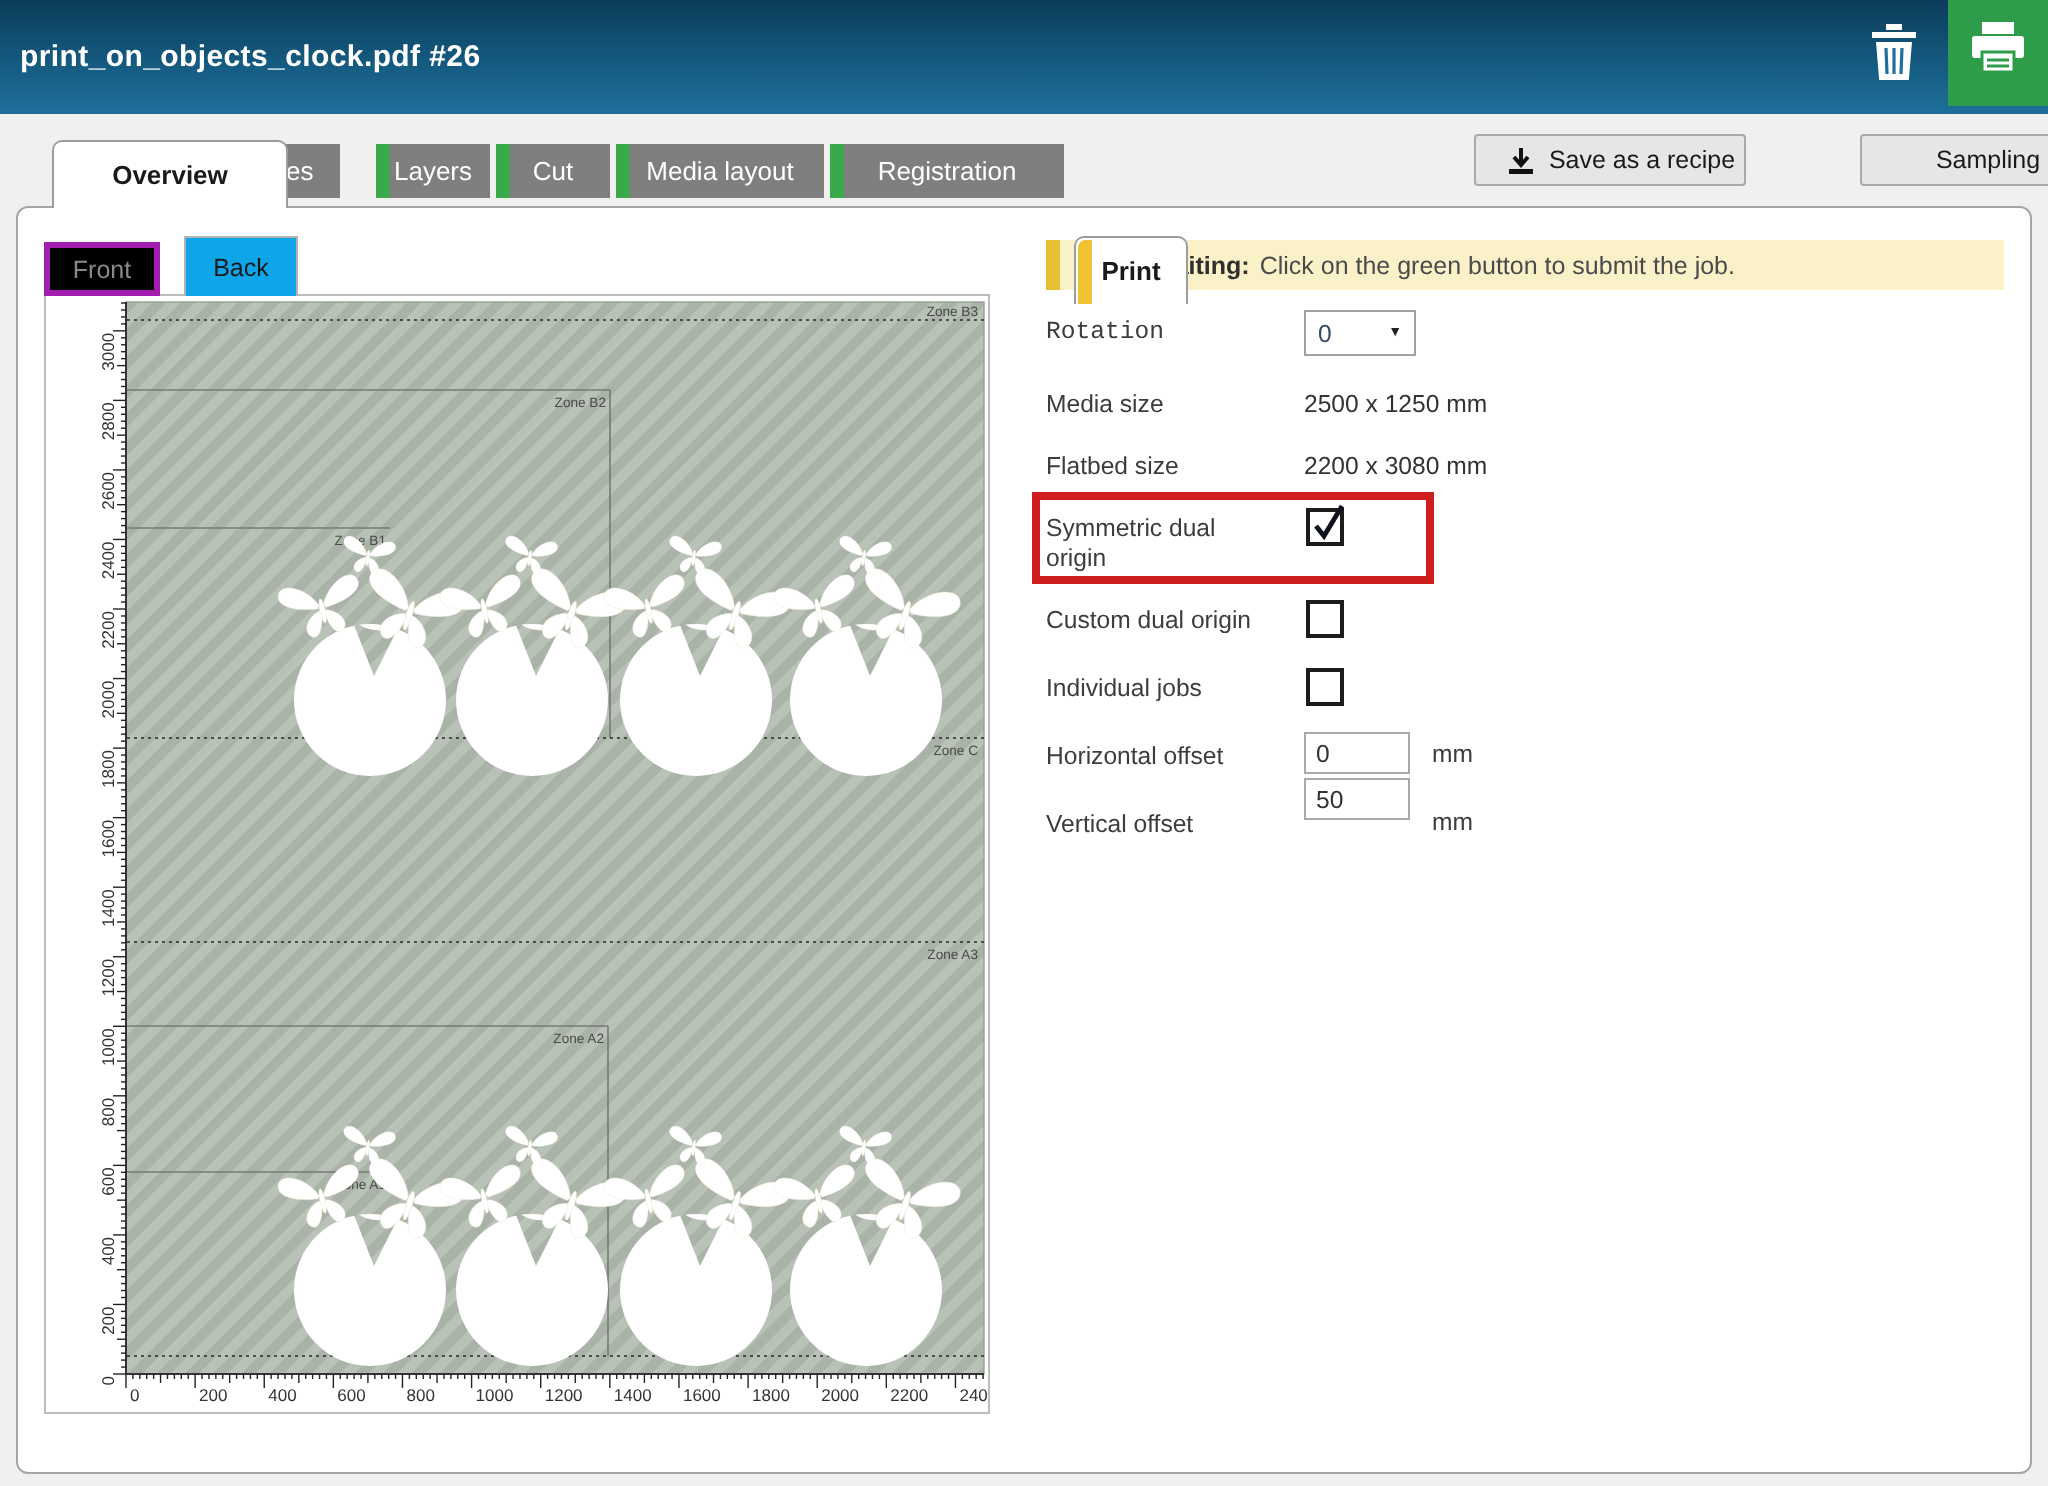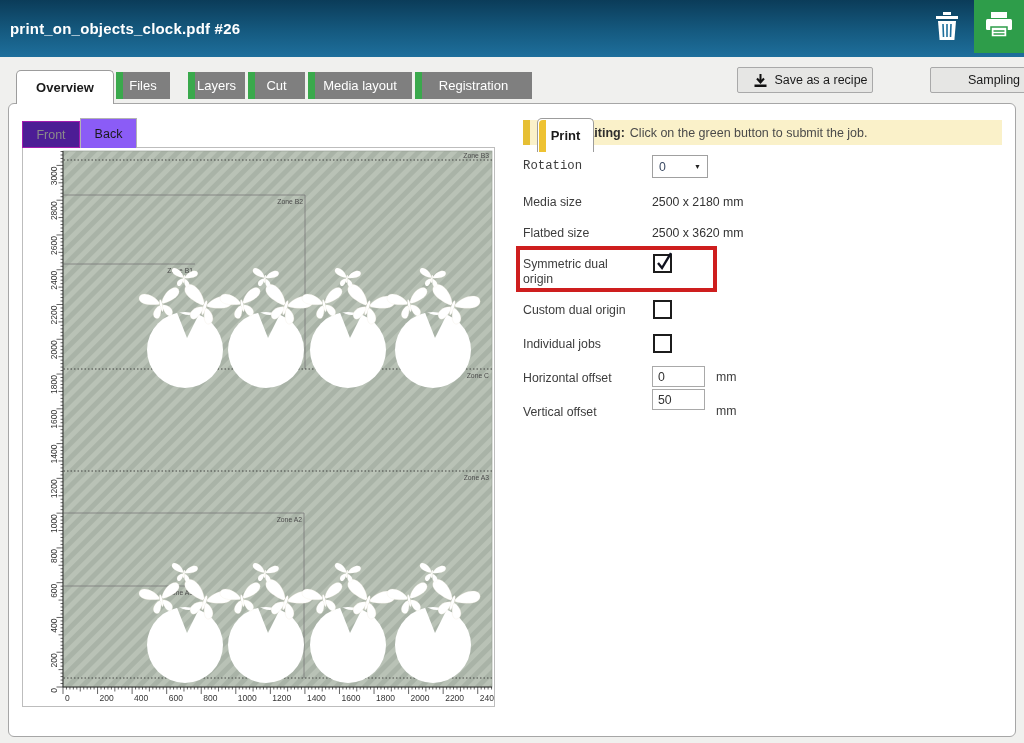--- a/index.html
+++ b/index.html
@@ -31,22 +31,22 @@
     background:#e6e6e4; border:1px solid #a9a9a9; border-radius:2px;
     font-size:12.5px; color:#1a1a1a; cursor:pointer; height:26px; }
 
   
   .panel { left:8px; top:103px; width:1008px; height:634px; background:#fff;
     border:1px solid #a6a6a6; border-radius:6px; z-index:1; }
 
   
   .vtab { position:absolute; display:flex; align-items:center; justify-content:center;
     font-size:12.5px; cursor:pointer; z-index:4; }
-  .vtab-inactive { background:#4c1d95; border:1px solid #a21caf; color:#8a8a8a; }
-  .vtab-active { background:#8b5cf6; border:1px solid #b3b3b3; border-bottom:none; color:#1a1a1a; z-index:5; }
+  .vtab-inactive { background:#000000; border:3px solid #a21caf; color:#8a8a8a; }
+  .vtab-active { background:#0ea5e9; border:1px solid #b3b3b3; border-bottom:none; color:#1a1a1a; z-index:5;margin-left:12px; }
 
   .preview-box { left:22px; top:147px; width:473px; height:560px;
     border:1px solid #bdbdbd; background:#fff; z-index:2; }
 
   
   .banner { left:523px; top:120px; width:479px; height:25px; background:#faf1c9;
     border-left:7px solid #e6bf33; display:flex; align-items:center;
     padding-left:24px; font-size:12.5px; color:#4a4a4a; z-index:3; }
   .banner b { color:#2e2e2e; margin-right:5px;margin-left:22px; }
 
@@ -98,21 +98,21 @@
       <rect x="7" y="1" width="16" height="6" fill="#fff"></rect>
       <rect x="2" y="8" width="26" height="11" rx="1.5" fill="#fff"></rect>
       <rect x="7" y="16" width="16" height="10" fill="#fff" stroke="#2e9d4a" stroke-width="1.5"></rect>
       <line x1="9.5" y1="20" x2="20.5" y2="20" stroke="#2e9d4a" stroke-width="1.5"></line>
       <line x1="9.5" y1="23" x2="20.5" y2="23" stroke="#2e9d4a" stroke-width="1.5"></line>
     </svg>
   </span>
 </div>
 
 <div id="main-tabs">
-    <div class="tab tab-active" style="left: 16px; width: 98px;">
+    <div class="tab tab-active" style="left: 26px; width: 118px;">
       <span>Overview</span>
     </div>
     <div class="tab tab-gray" style="left: 116px; width: 54px;">
       <span class="tab-stripe stripe-green"></span>
       <span>Files</span>
     </div>
     <div class="tab tab-gray" style="left: 188px; width: 57px;">
       <span class="tab-stripe stripe-green"></span>
       <span>Layers</span>
     </div>
@@ -555,24 +555,24 @@
   <span>Click on the green button to submit the job.</span>
 </div>
 
 <div class="f-label" style="top:159px;font-family:Liberation Mono, monospace;">Rotation</div>
 <div class="abs dropdown" style="top:155px;">
   <span>0</span>
   <span class="dd-caret">▼</span>
 </div>
 
 <div class="f-label" style="top:195px;">Media size</div>
-<div class="f-value" style="top:195px;">2500 x 2180 mm</div>
+<div class="f-value" style="top:195px;">2500 x 1250 mm</div>
 
 <div class="f-label" style="top:226px;">Flatbed size</div>
-<div class="f-value" style="top:226px;">2500 x 3620 mm</div>
+<div class="f-value" style="top:226px;">2200 x 3080 mm</div>
 
 <div class="f-label" style="top:257px;">Symmetric dual origin</div>
 <div class="checkbox" id="cb-symmetric" style="top:254px;">
     <svg width="19" height="19" viewBox="0 0 19 19">
       <polyline points="3,10 7,15 16,0" stroke="#10121f" stroke-width="2.4" fill="none"></polyline>
     </svg>
   </div>
 <div class="abs highlight-box"></div>
 
 <div class="f-label" style="top:303px;">Custom dual origin</div>

